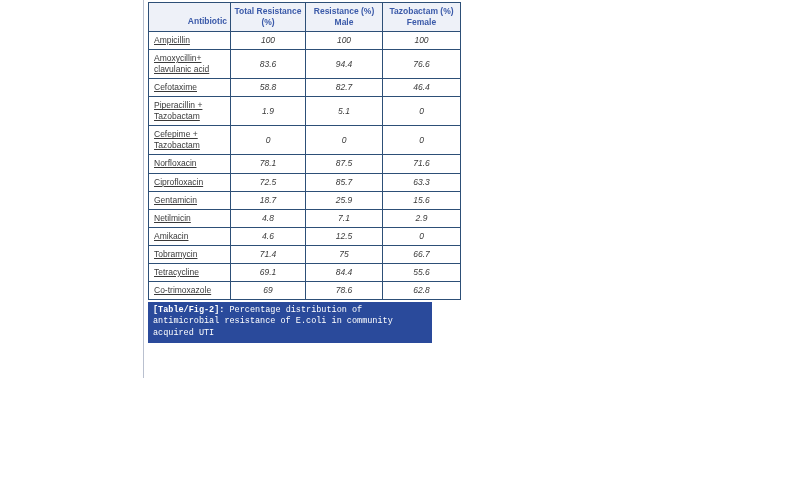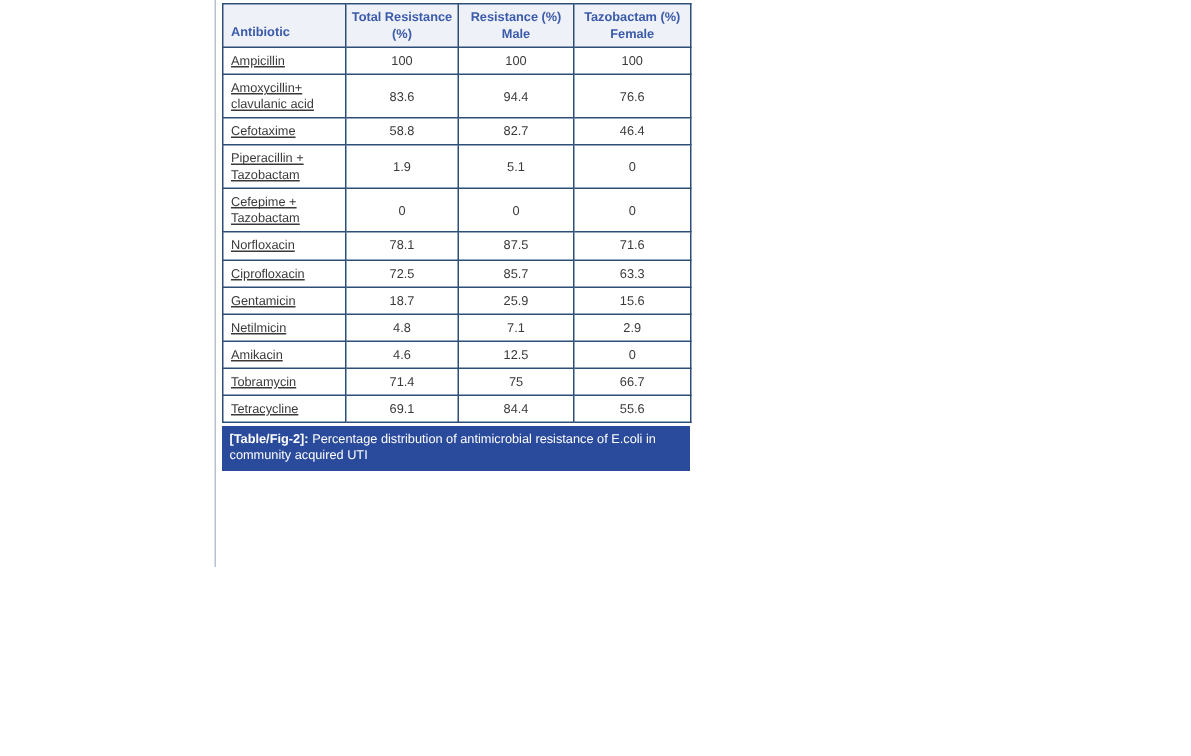--- a/index.html
+++ b/index.html
@@ -43,46 +43,48 @@
   table.resistance th {
     background: #eef1f8;
     color: #3b5aa9;
     font-weight: bold;
     text-align: center;
     vertical-align: middle;
     padding: 3px 3px;
     height: 28px;
   }
   table.resistance th.h-name {
-    text-align: left;
+    text-align: right;
     vertical-align: bottom;
     padding-left: 5px;
     padding-bottom: 4px;
   }
   table.resistance td {
     background: #ffffff;
     padding: 3px 4px;
   }
   table.resistance td.name-cell {
     text-align: left;
     padding-left: 5px;
     text-decoration: underline;
   }
   table.resistance td.num-cell {
     text-align: center;
+    font-style: italic;
   }
 
   .caption-bar {
     margin-top: 2px;
-    width: 312px;
+    width: 284px;
     background: #2a4a9b;
     color: #ffffff;
     font-size: 8.5px;
     line-height: 1.35;
     padding: 3px 5px 4px 5px;
+    font-family: Liberation Mono, monospace;
   }
   .caption-bar .cap-bold { font-weight: bold; }
 </style>
 </head>
 <body>
 
 <div class="page">
 
   <div class="col-divider"></div>
 
@@ -169,20 +171,26 @@
             <td class="num-cell">71.4</td>
             <td class="num-cell">75</td>
             <td class="num-cell">66.7</td>
           </tr>
           <tr>
             <td class="name-cell">Tetracycline</td>
             <td class="num-cell">69.1</td>
             <td class="num-cell">84.4</td>
             <td class="num-cell">55.6</td>
           </tr>
+          <tr>
+            <td class="name-cell">Co-trimoxazole</td>
+            <td class="num-cell">69</td>
+            <td class="num-cell">78.6</td>
+            <td class="num-cell">62.8</td>
+          </tr>
         </tbody>
     </table>
 
     <div class="caption-bar">
       <span class="cap-bold">[Table/Fig-2]:</span><span> Percentage distribution of antimicrobial resistance of E.coli in community acquired UTI</span>
     </div>
 
   </div>
 </div>
 

